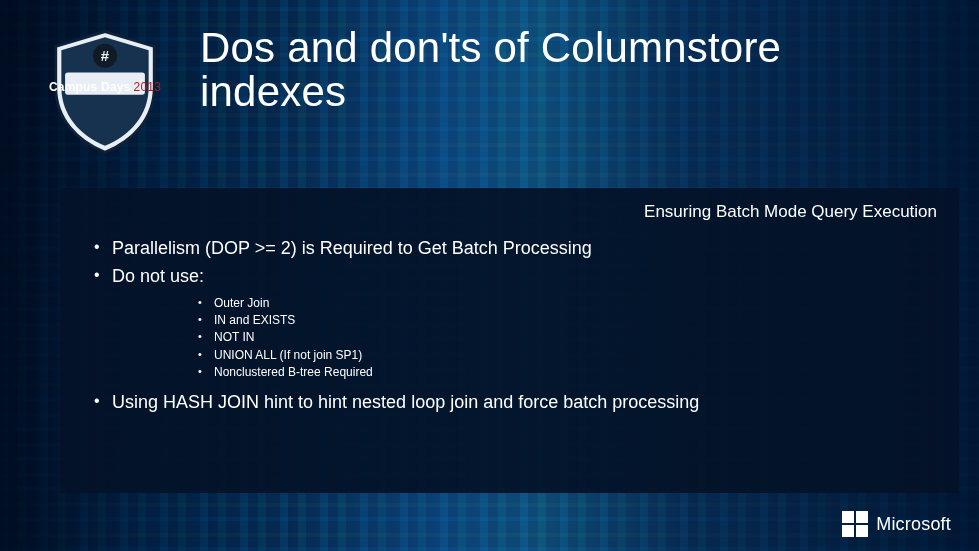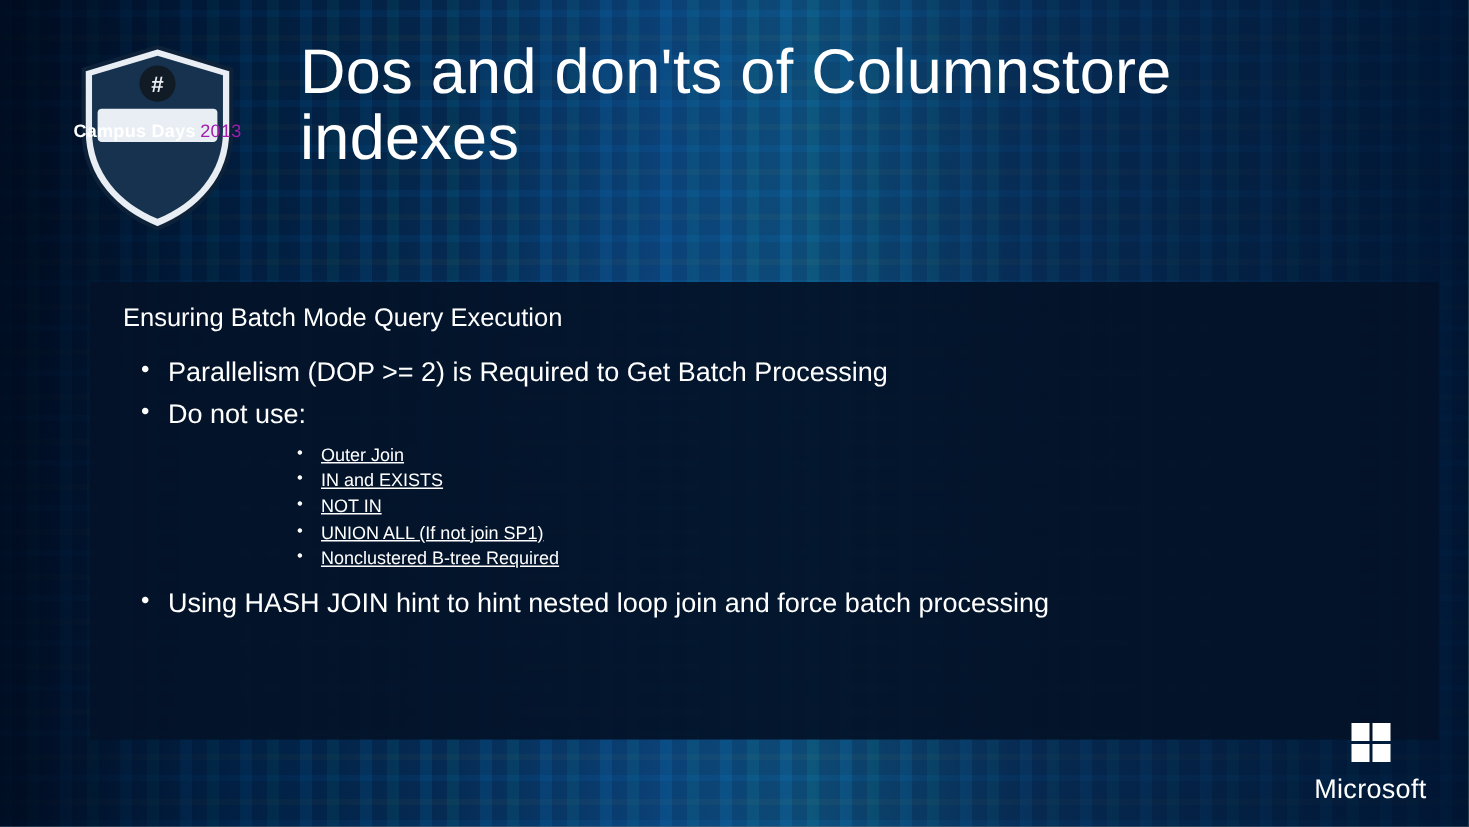--- a/index.html
+++ b/index.html
@@ -46,21 +46,21 @@
   .badge svg { width: 100%; height: 100%; }
   .badge-text {
     position: absolute;
     top: 54px; left: 0; width: 100%;
     text-align: center;
     font-size: 12px;
     font-weight: 600;
     color: #fff;
     letter-spacing: 0.2px;
   }
-  .badge-text .yr { font-weight: 300; color: #a21caf; margin-left: 3px; }
+  .badge-text .yr { font-weight: 300; color: #b91c1c; margin-left: 3px; }
   .title {
     font-size: 42px;
     font-weight: 300;
     line-height: 1.05;
     color: #ffffff;
     max-width: 720px;
     letter-spacing: 0.2px;
   }
 
   
@@ -70,20 +70,21 @@
     top: 188px;
     bottom: 58px;
     background: rgba(3, 18, 40, 0.93);
     padding: 14px 22px 18px 22px;
   }
   .section-heading {
     font-size: 17px;
     font-weight: 400;
     color: #ffffff;
     margin-bottom: 14px;
+    text-align: right;
   }
   ul.top { list-style: none; margin-left: 8px; }
   ul.top > li {
     position: relative;
     padding-left: 22px;
     font-size: 18px;
     font-weight: 400;
     color: #ffffff;
     line-height: 1.35;
     margin-bottom: 4px;
@@ -91,21 +92,20 @@
   ul.top > li::before {
     content: "•";
     position: absolute;
     left: 4px; top: 0;
     color: #ffffff;
     font-size: 16px;
   }
   ul.sub {
     list-style: none;
     margin: 6px 0 8px 86px;
-    text-decoration: underline;
   }
   ul.sub > li {
     position: relative;
     padding-left: 16px;
     font-size: 12px;
     font-weight: 400;
     color: #ffffff;
     line-height: 1.45;
   }
   ul.sub > li::before {
@@ -116,21 +116,20 @@
   }
 
   
   .footer-logo {
     position: absolute;
     right: 28px;
     bottom: 14px;
     display: flex;
     align-items: center;
     gap: 8px;
-    flex-direction: column;
   }
   .ms-grid {
     width: 26px; height: 26px;
     display: grid;
     grid-template-columns: 1fr 1fr;
     grid-template-rows: 1fr 1fr;
     gap: 2px;
   }
   .ms-grid div { background: #ffffff; }
   .ms-word {

